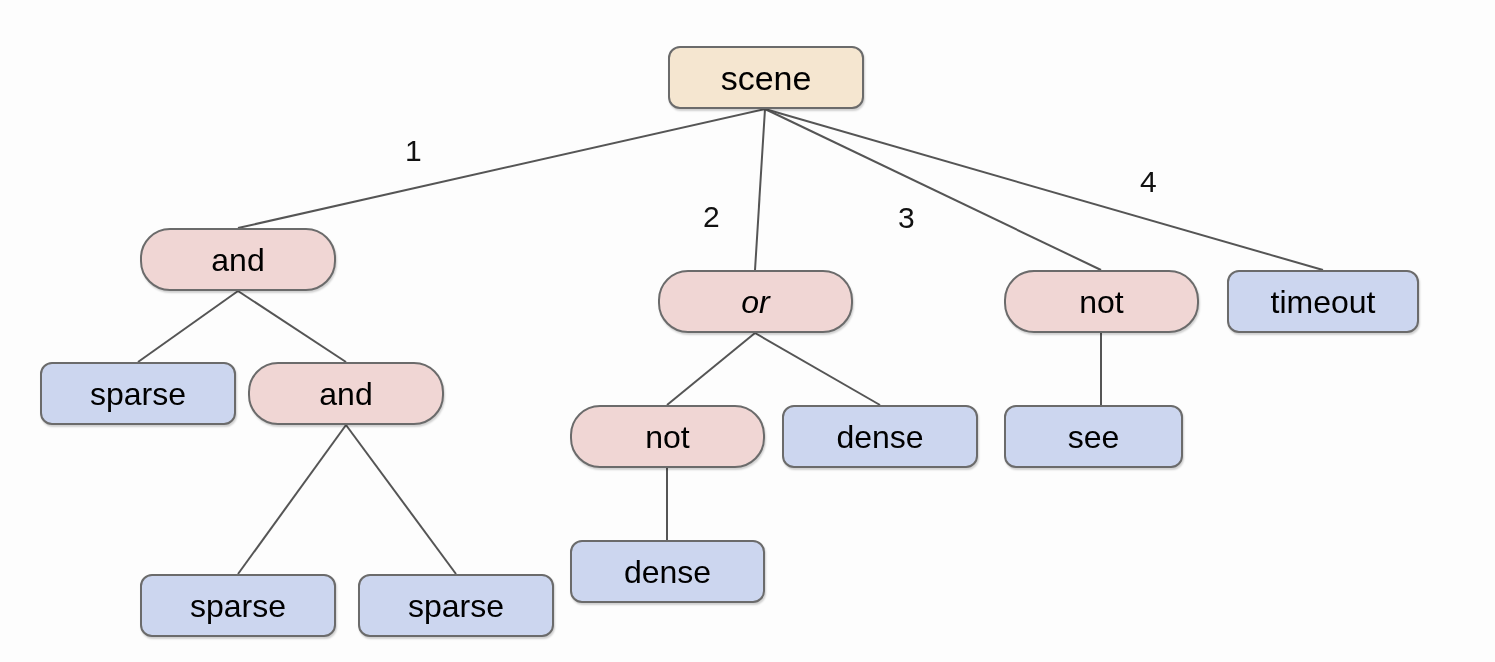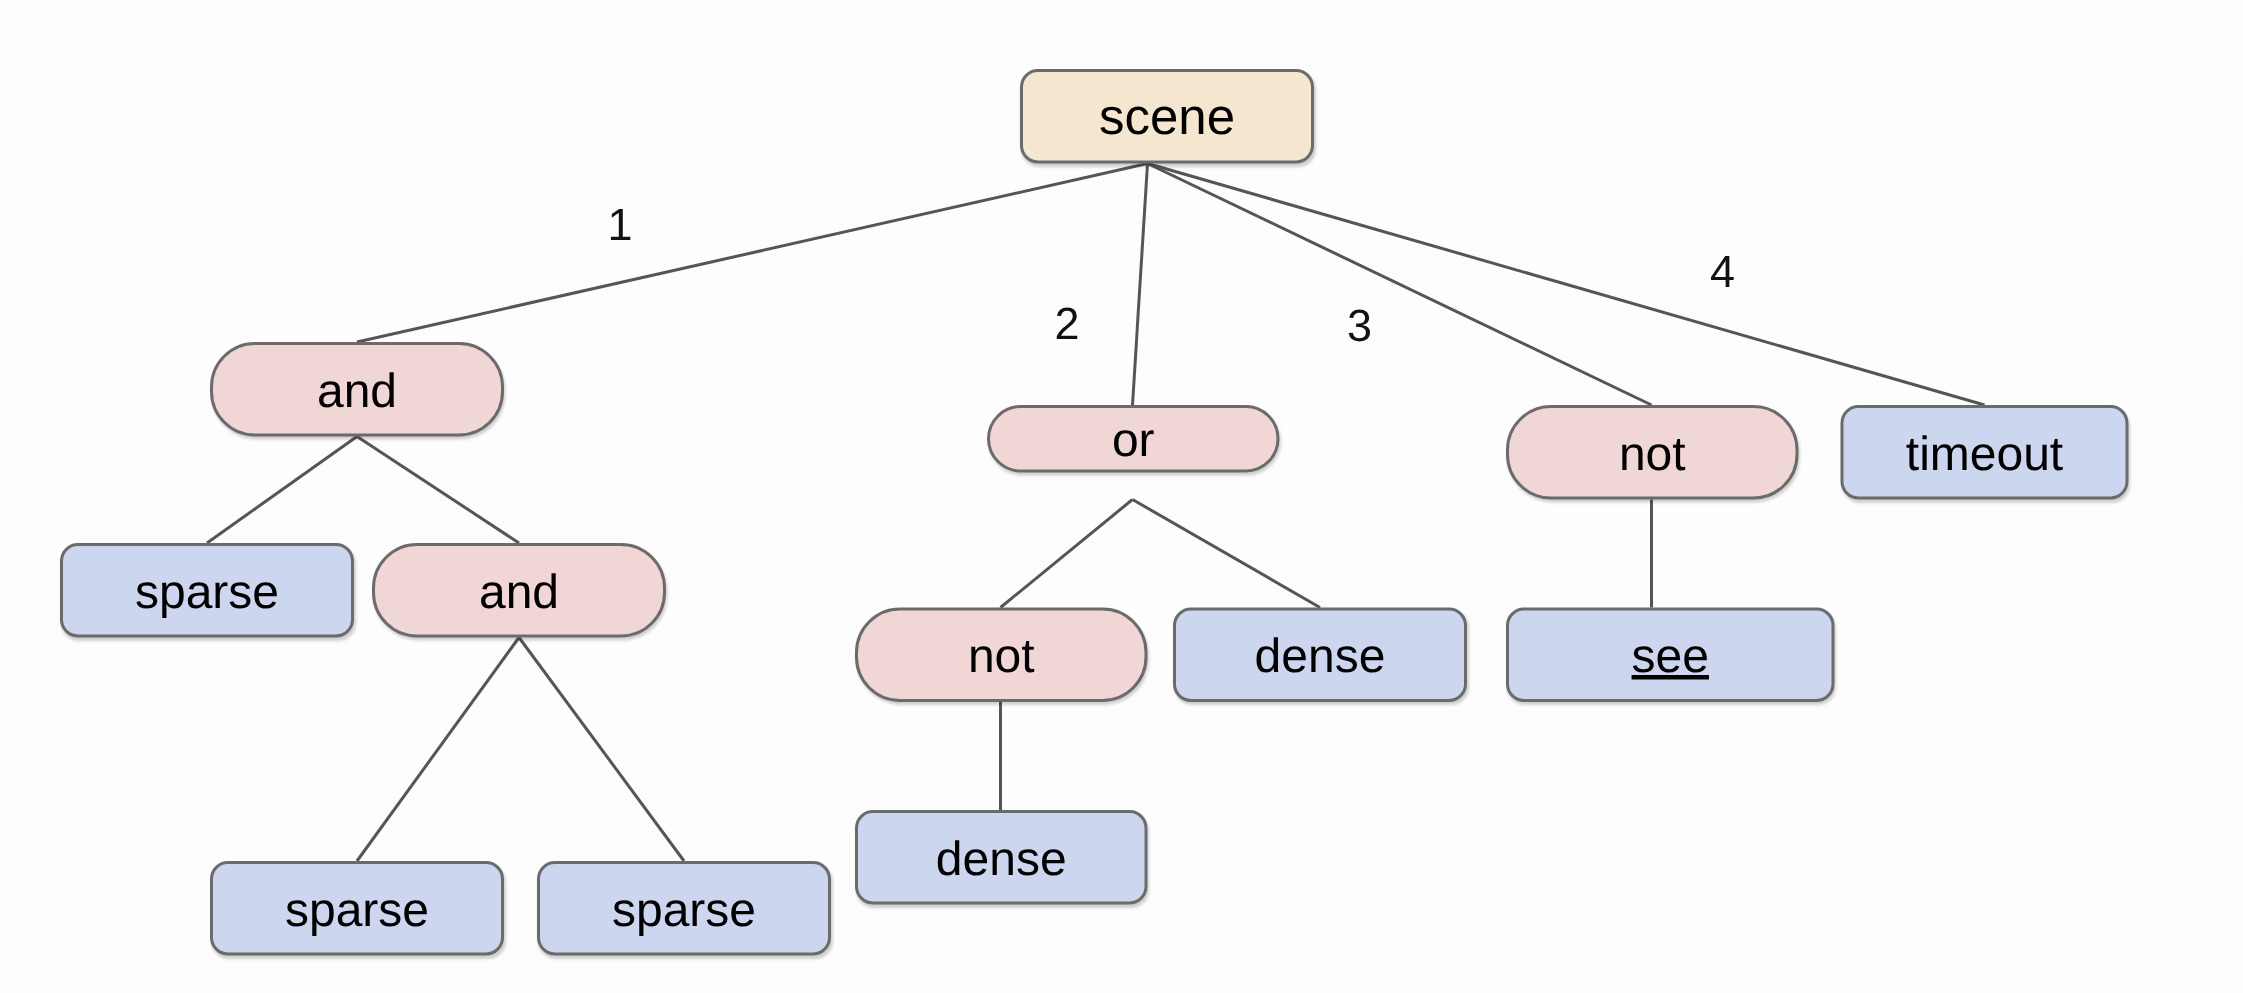--- a/index.html
+++ b/index.html
@@ -64,48 +64,48 @@
       <line x1="238" y1="291" x2="346" y2="362" stroke="#555555" stroke-width="2"></line>
       <line x1="346" y1="425" x2="238" y2="574" stroke="#555555" stroke-width="2"></line>
       <line x1="346" y1="425" x2="456" y2="574" stroke="#555555" stroke-width="2"></line>
       <line x1="755" y1="333" x2="667" y2="405" stroke="#555555" stroke-width="2"></line>
       <line x1="755" y1="333" x2="880" y2="405" stroke="#555555" stroke-width="2"></line>
       <line x1="667" y1="468" x2="667" y2="540" stroke="#555555" stroke-width="2"></line>
       <line x1="1101" y1="333" x2="1101" y2="405" stroke="#555555" stroke-width="2"></line>
     </svg>
 
   <div id="node-layer">
-      <div class="node node-root" style="left: 668px; top: 46px; width: 196px; height: 63px; font-size: 34px; margin-left: 12px;">
+      <div class="node node-root" style="left: 668px; top: 46px; width: 196px; height: 63px; font-size: 34px;">
         <span class="node-label">scene</span>
       </div>
       <div class="node node-op" style="left: 140px; top: 228px; width: 196px; height: 63px; font-size: 32px;">
         <span class="node-label">and</span>
       </div>
-      <div class="node node-op" style="left: 658px; top: 270px; width: 195px; height: 45px; font-size: 32px;">
+      <div class="node node-op" style="left: 658px; top: 270px; width: 195px; height: 63px; font-size: 32px; font-style: italic;">
         <span class="node-label">or</span>
       </div>
       <div class="node node-op" style="left: 1004px; top: 270px; width: 195px; height: 63px; font-size: 32px;">
         <span class="node-label">not</span>
       </div>
       <div class="node node-leaf" style="left: 1227px; top: 270px; width: 192px; height: 63px; font-size: 32px; align-items: center;">
         <span class="node-label">timeout</span>
       </div>
       <div class="node node-leaf" style="left: 40px; top: 362px; width: 196px; height: 63px; font-size: 32px;">
         <span class="node-label">sparse</span>
       </div>
       <div class="node node-op" style="left: 248px; top: 362px; width: 196px; height: 63px; font-size: 32px;">
         <span class="node-label">and</span>
       </div>
       <div class="node node-op" style="left: 570px; top: 405px; width: 195px; height: 63px; font-size: 32px;">
         <span class="node-label">not</span>
       </div>
       <div class="node node-leaf" style="left: 782px; top: 405px; width: 196px; height: 63px; font-size: 32px;">
         <span class="node-label">dense</span>
       </div>
-      <div class="node node-leaf" style="left: 1004px; top: 405px; width: 219px; height: 63px; font-size: 32px; text-decoration: underline;">
+      <div class="node node-leaf" style="left: 1004px; top: 405px; width: 179px; height: 63px; font-size: 32px;">
         <span class="node-label">see</span>
       </div>
       <div class="node node-leaf" style="left: 570px; top: 540px; width: 195px; height: 63px; font-size: 32px;">
         <span class="node-label">dense</span>
       </div>
       <div class="node node-leaf" style="left: 140px; top: 574px; width: 196px; height: 63px; font-size: 32px;">
         <span class="node-label">sparse</span>
       </div>
       <div class="node node-leaf" style="left: 358px; top: 574px; width: 196px; height: 63px; font-size: 32px;">
         <span class="node-label">sparse</span>

